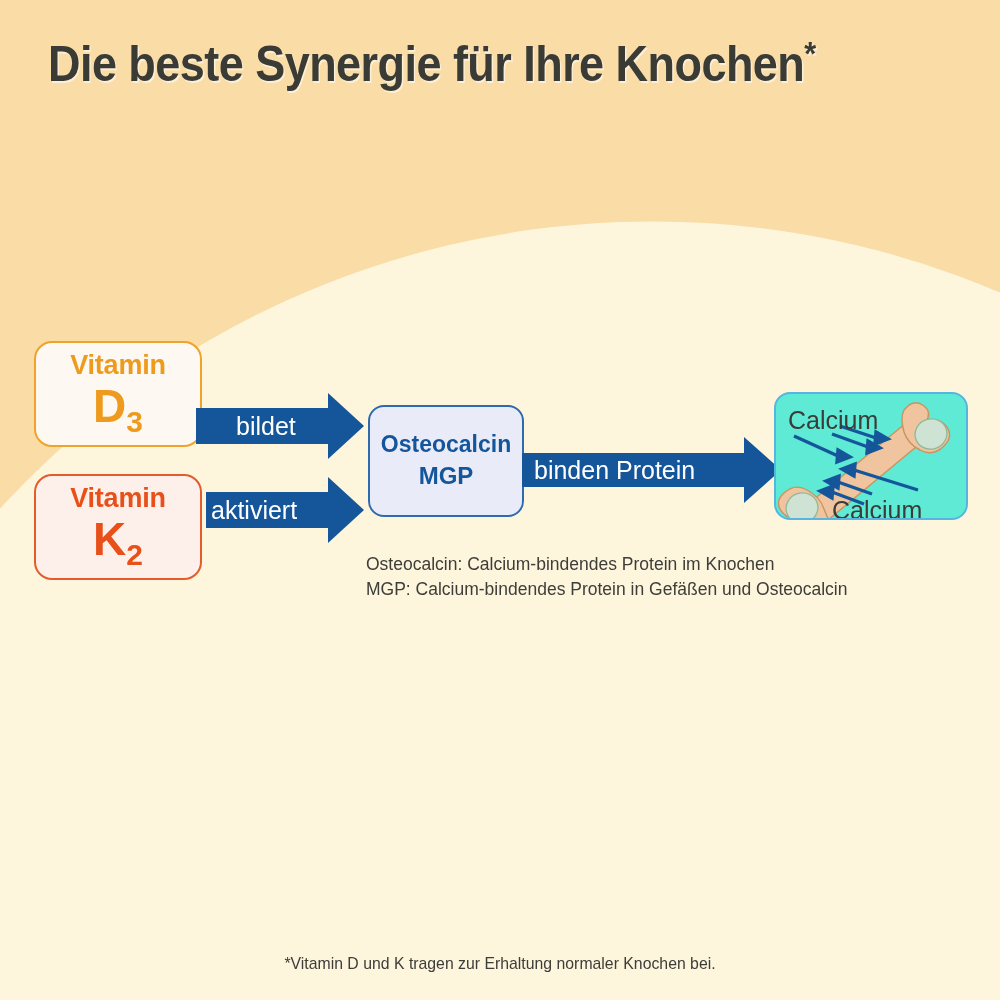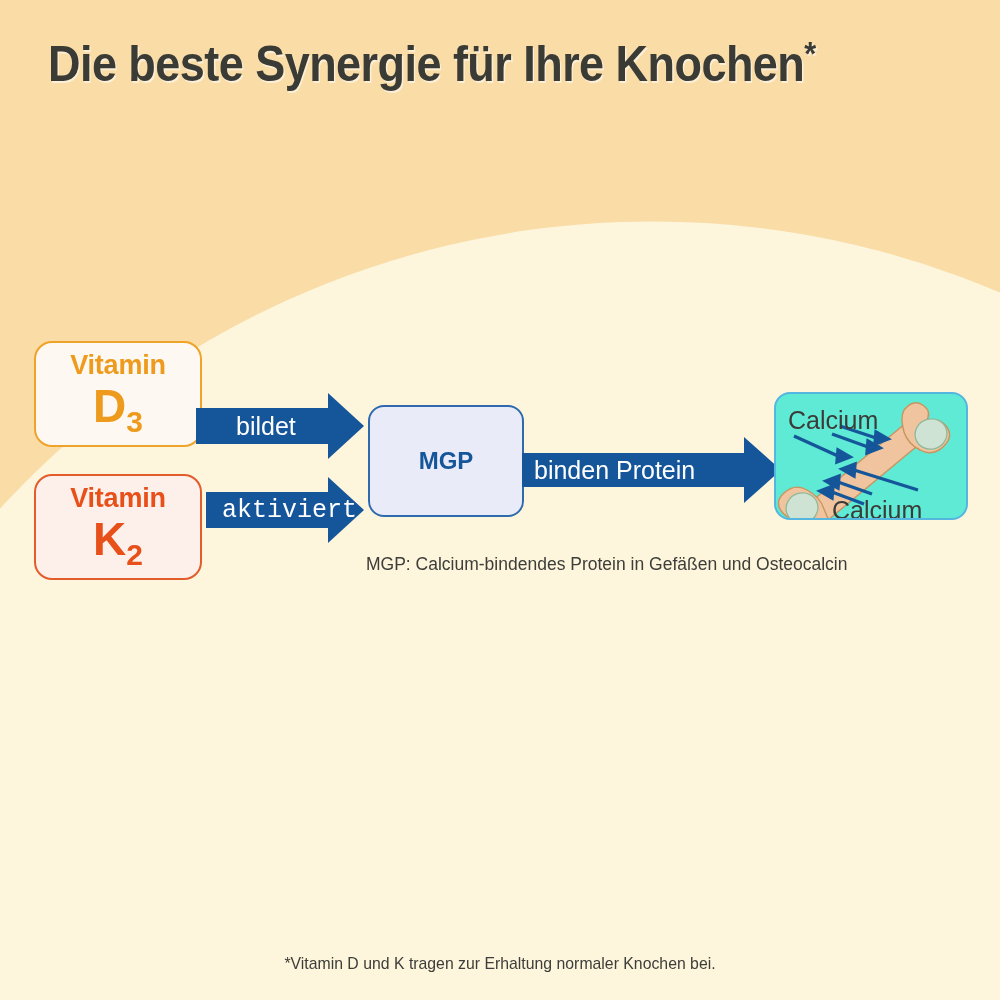--- a/index.html
+++ b/index.html
@@ -159,21 +159,21 @@
     border-color: transparent transparent transparent #15559A;
   }
 
   
   #arrow-aktiviert {
     left: 206px;
     top: 492px;
     width: 122px;
     height: 36px;
   }
-  #arrow-aktiviert .alabel { margin-left: 16px; font-family: Liberation Mono, monospace; }
+  #arrow-aktiviert .alabel { margin-left: 5px; }
   #arrow-aktiviert .ahead {
     left: 122px;
     top: -15px;
     border-width: 33px 0 33px 36px;
     border-color: transparent transparent transparent #15559A;
   }
 
   
   #arrow-binden {
     left: 522px;
@@ -263,29 +263,31 @@
     <span class="alabel">bildet</span>
     <span class="ahead"></span>
   </div>
 
   <div class="arrow" id="arrow-aktiviert">
     <span class="alabel">aktiviert</span>
     <span class="ahead"></span>
   </div>
 
   <div id="box-osteo">
+    <div class="l1">Osteocalcin</div>
     <div class="l2">MGP</div>
   </div>
 
   <div class="arrow" id="arrow-binden">
     <span class="alabel">binden Protein</span>
     <span class="ahead"></span>
   </div>
 
   <div class="legend">
+    <div>Osteocalcin: Calcium-bindendes Protein im Knochen</div>
     <div>MGP: Calcium-bindendes Protein in Gefäßen und Osteocalcin</div>
   </div>
 
   <div id="bone-panel">
     <svg width="190" height="144" viewBox="0 0 190 144">
 
       <g>
 
         <path d="M 30 112 L 136 24 L 152 43 L 46 131 Z" fill="#EFC49E" stroke="#C9945F" stroke-width="1.4" stroke-linejoin="round"></path>
 

